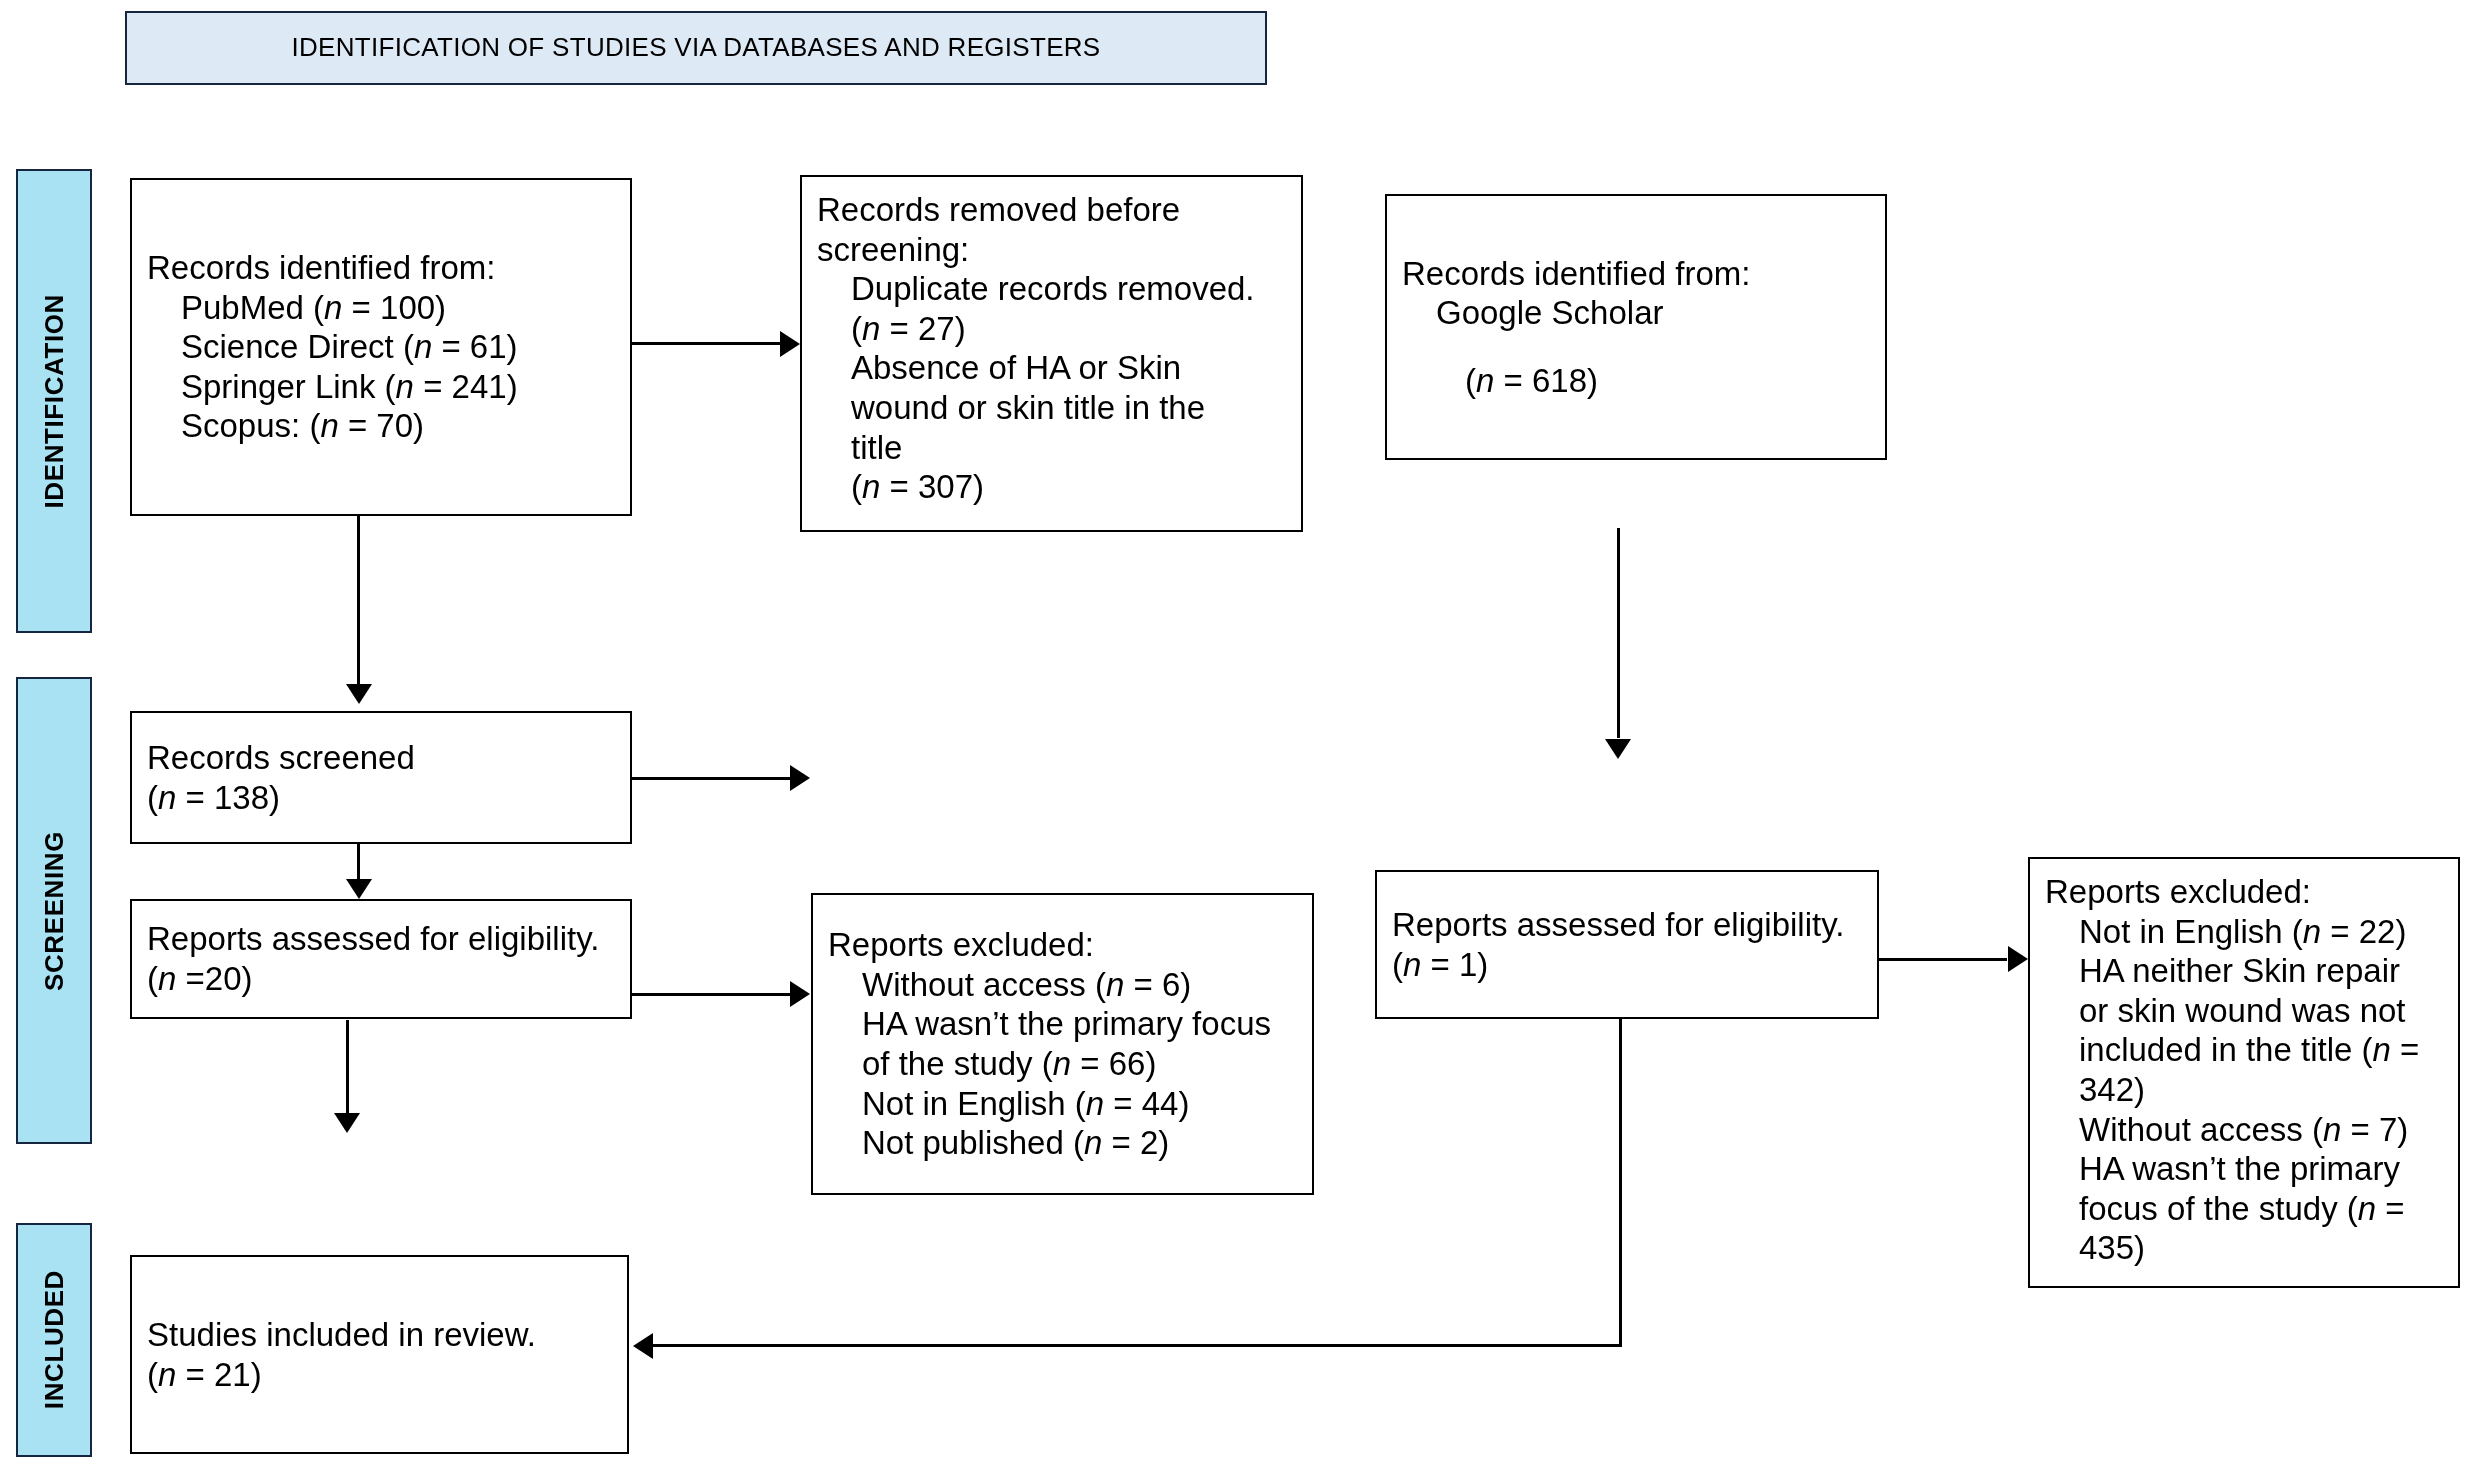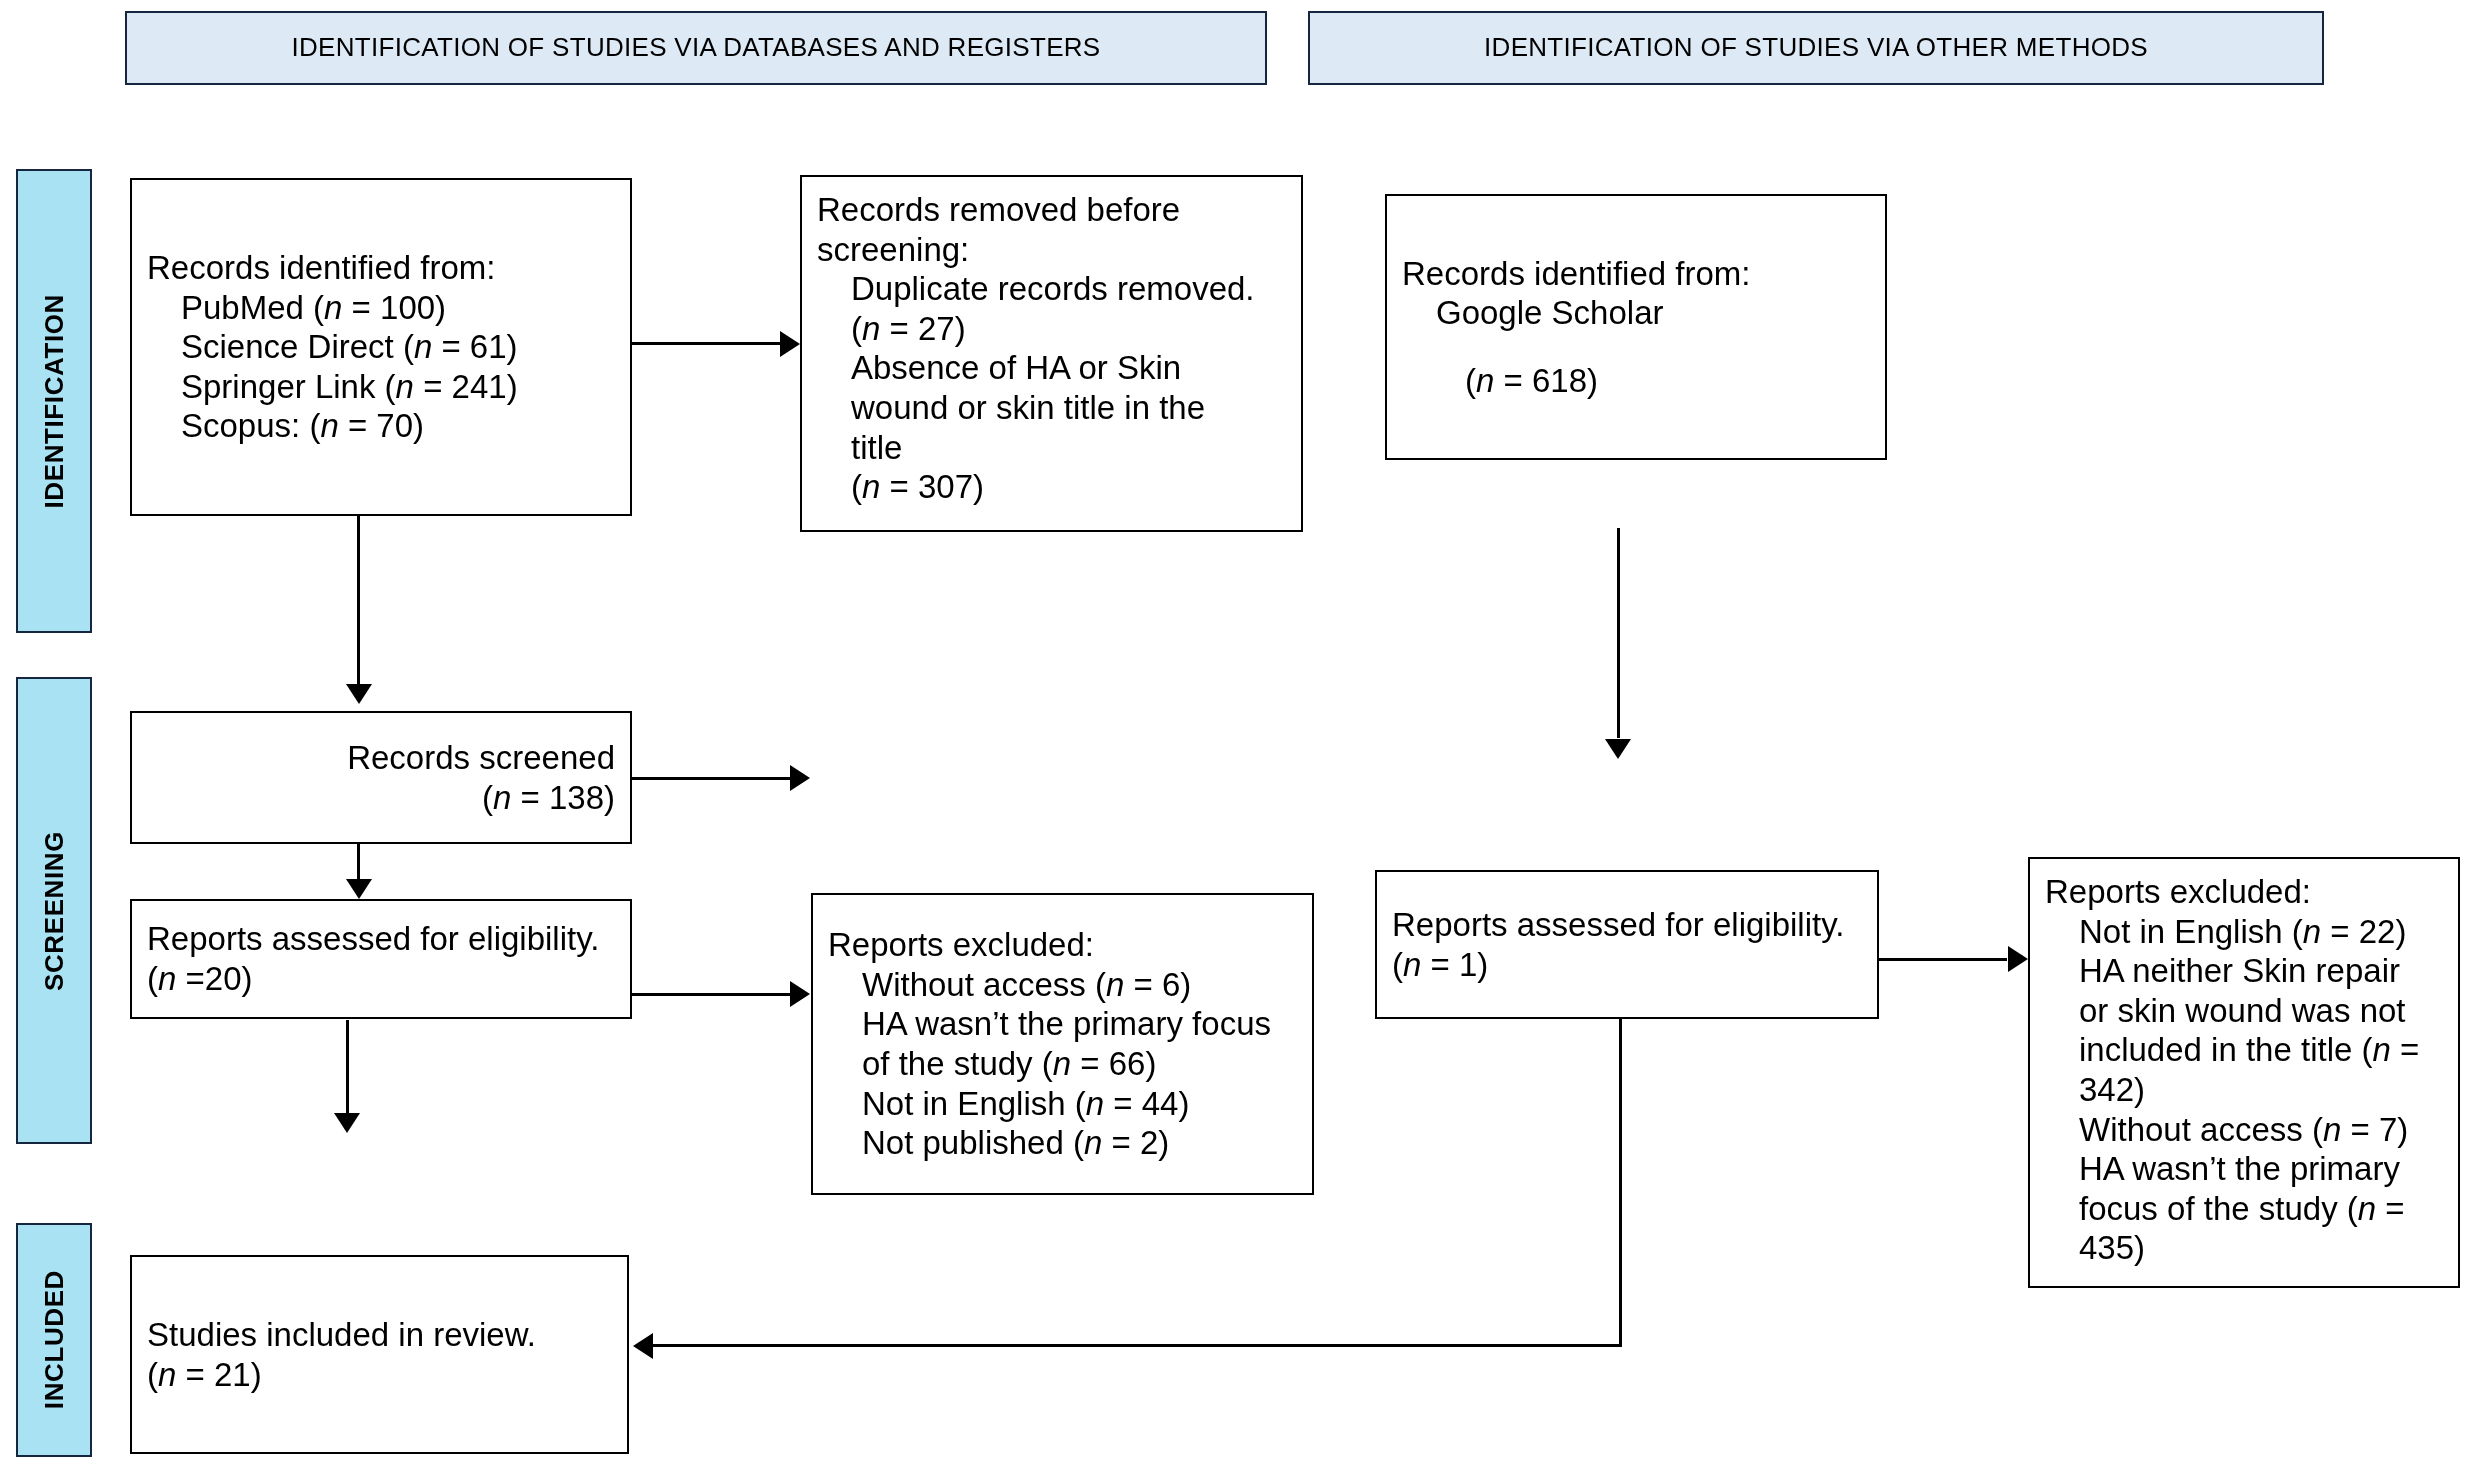--- a/index.html
+++ b/index.html
@@ -91,23 +91,20 @@
 </style>
 </head>
 <body>
 
 <div id="stage">
 
   <div class="banner" style="left:125px;top:10.5px;width:1142px;height:74px;">
     <span class="banner-label">IDENTIFICATION OF STUDIES VIA DATABASES AND REGISTERS</span>
   </div>
 
-  <div class="banner" style="left:1308px;top:10.5px;width:1016px;height:74px;">
-    <span class="banner-label">IDENTIFICATION OF STUDIES VIA OTHER METHODS</span>
-  </div>
 
   <div class="stage-tab" style="left:16px;top:169px;width:76px;height:464px;">
     <span class="stage-label">IDENTIFICATION</span>
   </div>
 
   <div class="stage-tab" style="left:16px;top:677px;width:76px;height:467px;">
     <span class="stage-label">SCREENING</span>
   </div>
 
   <div class="stage-tab" style="left:16px;top:1223px;width:76px;height:234px;">
@@ -132,21 +129,21 @@
     <div class="line indent">title</div>
     <div class="line indent">(<em>n</em> = 307)</div>
   </div>
 
   <div class="node" style="left:1385px;top:194px;width:502px;height:266px;display:flex;flex-direction:column;justify-content:center;">
     <div class="line">Records identified from:</div>
     <div class="line indent">Google Scholar</div>
     <div class="line indent" style="padding-left:63px;margin-top:28px;">(<em>n</em> = 618)</div>
   </div>
 
-  <div class="node" style="left:130px;top:711px;width:502px;height:133px;display:flex;flex-direction:column;justify-content:center;align-items:flex-end;">
+  <div class="node" style="left:130px;top:711px;width:502px;height:133px;display:flex;flex-direction:column;justify-content:center;">
     <div class="line">Records screened</div>
     <div class="line">(<em>n</em> = 138)</div>
   </div>
 
 
   <div class="node" style="left:130px;top:899px;width:502px;height:120px;display:flex;flex-direction:column;justify-content:center;">
     <div class="line">Reports assessed for eligibility.</div>
     <div class="line">(<em>n</em> =20)</div>
   </div>
 

